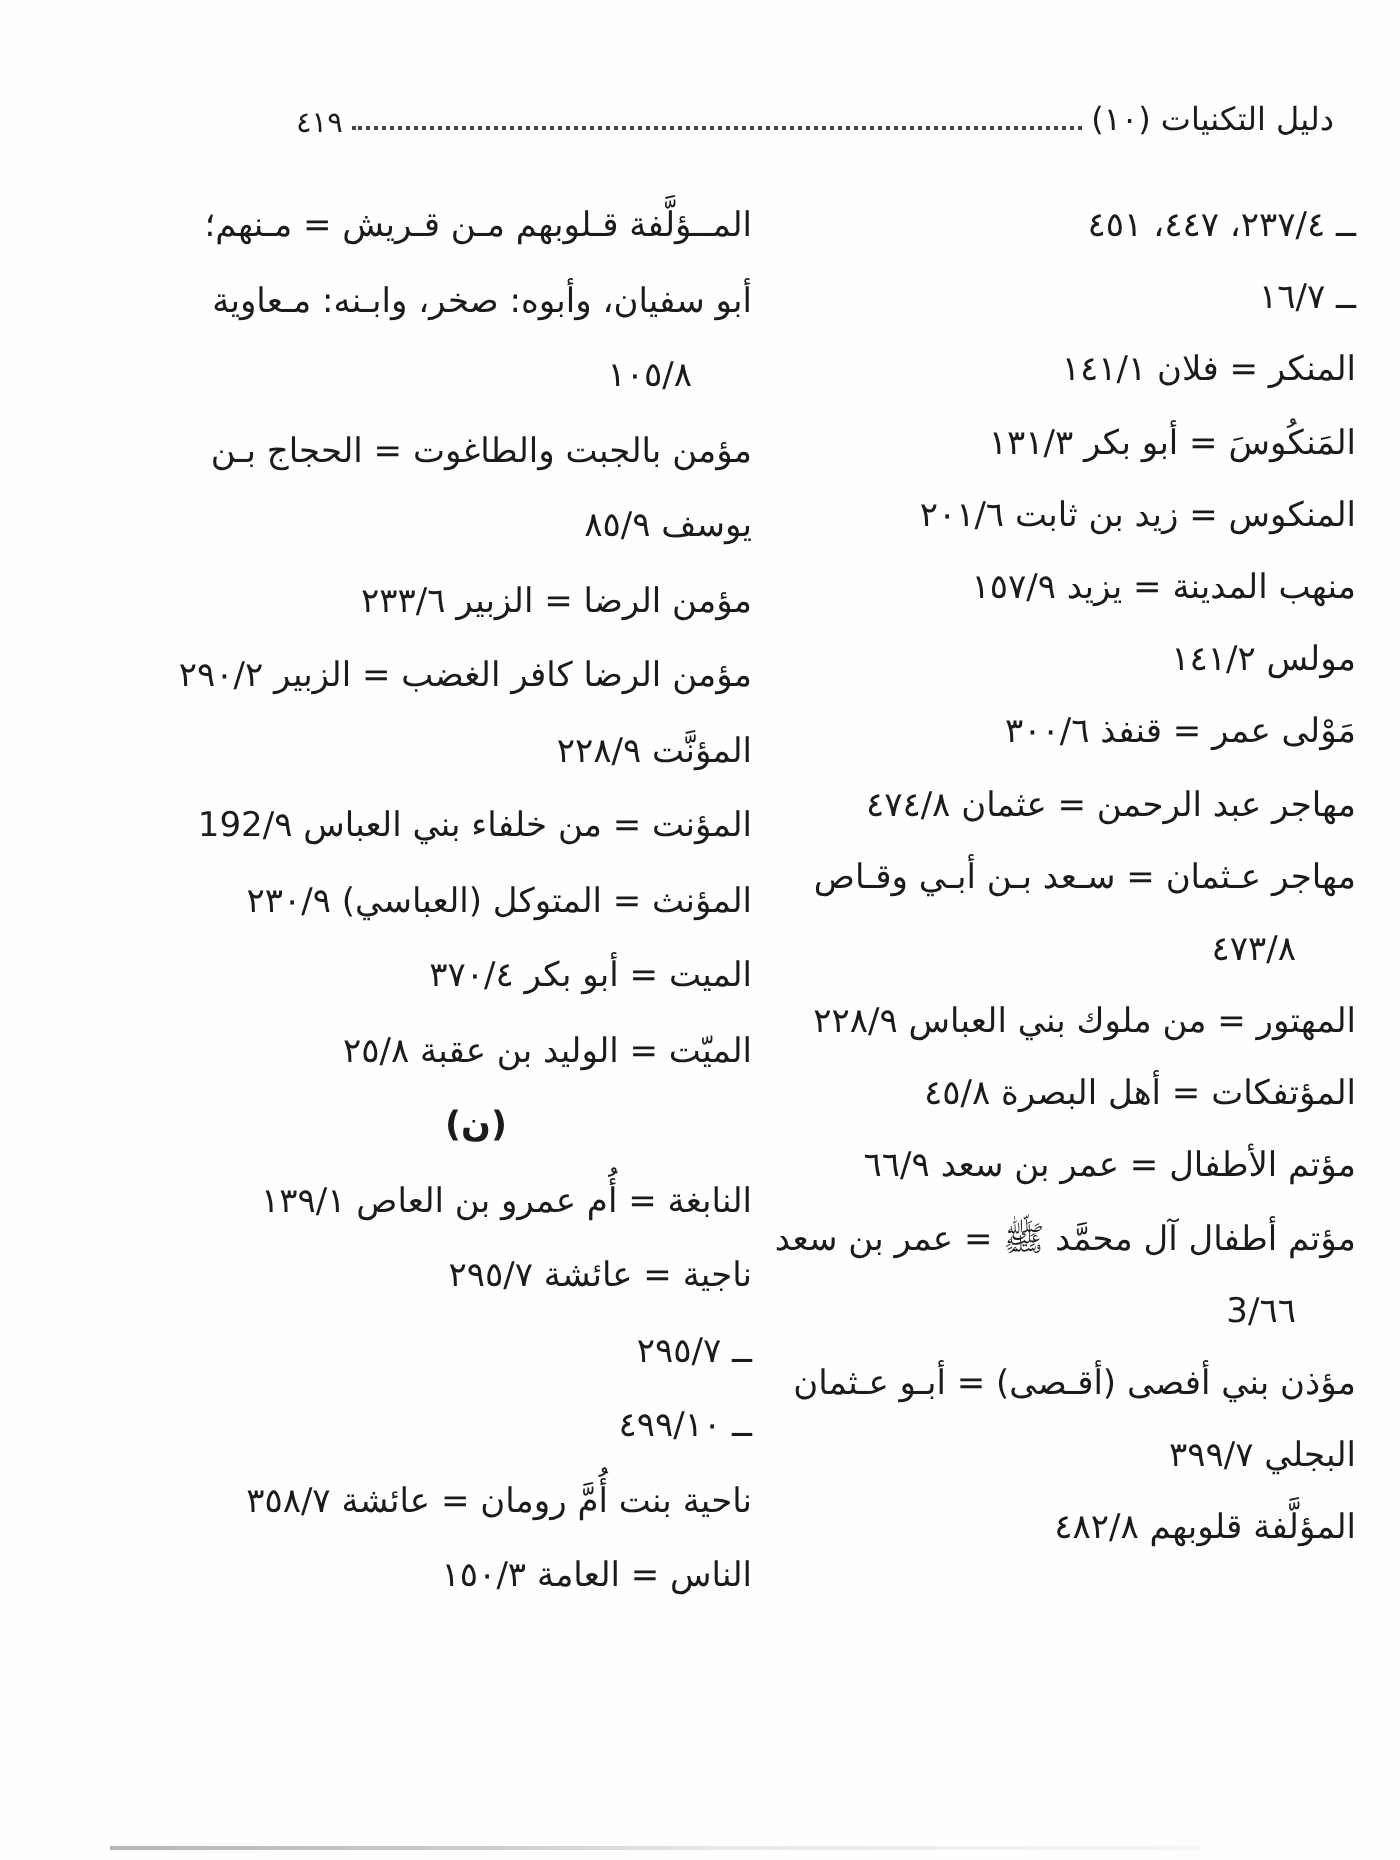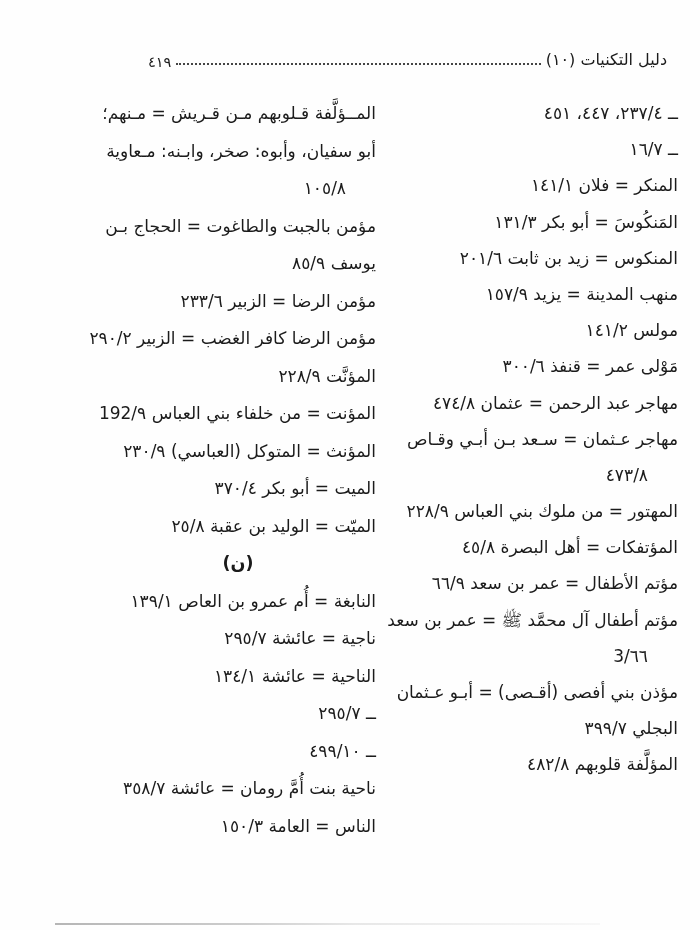--- a/index.html
+++ b/index.html
@@ -94,21 +94,20 @@
       <div class="line entry">مؤمن الرضا = الزبير ٢٣٣/٦</div>
       <div class="line entry">مؤمن الرضا كافر الغضب = الزبير ٢٩٠/٢</div>
       <div class="line entry">المؤنَّت ٢٢٨/٩</div>
       <div class="line entry">المؤنت = من خلفاء بني العباس 192/٩</div>
       <div class="line entry">المؤنث = المتوكل (العباسي) ٢٣٠/٩</div>
       <div class="line entry">الميت = أبو بكر ٣٧٠/٤</div>
       <div class="line entry">الميّت = الوليد بن عقبة ٢٥/٨</div>
       <div class="line section">(ن)</div>
       <div class="line entry">النابغة = أُم عمرو بن العاص ١٣٩/١</div>
       <div class="line entry">ناجية = عائشة ٢٩٥/٧</div>
-      <div class="line entry">الناحية = عائشة ١٣٤/١</div>
       <div class="line dash">ــ ٢٩٥/٧</div>
       <div class="line dash">ــ ٤٩٩/١٠</div>
       <div class="line entry">ناحية بنت أُمَّ رومان = عائشة ٣٥٨/٧</div>
       <div class="line entry">الناس = العامة ١٥٠/٣</div>
     </div>
 
   <div class="scan-artifact"></div>
 
 </div>
 

